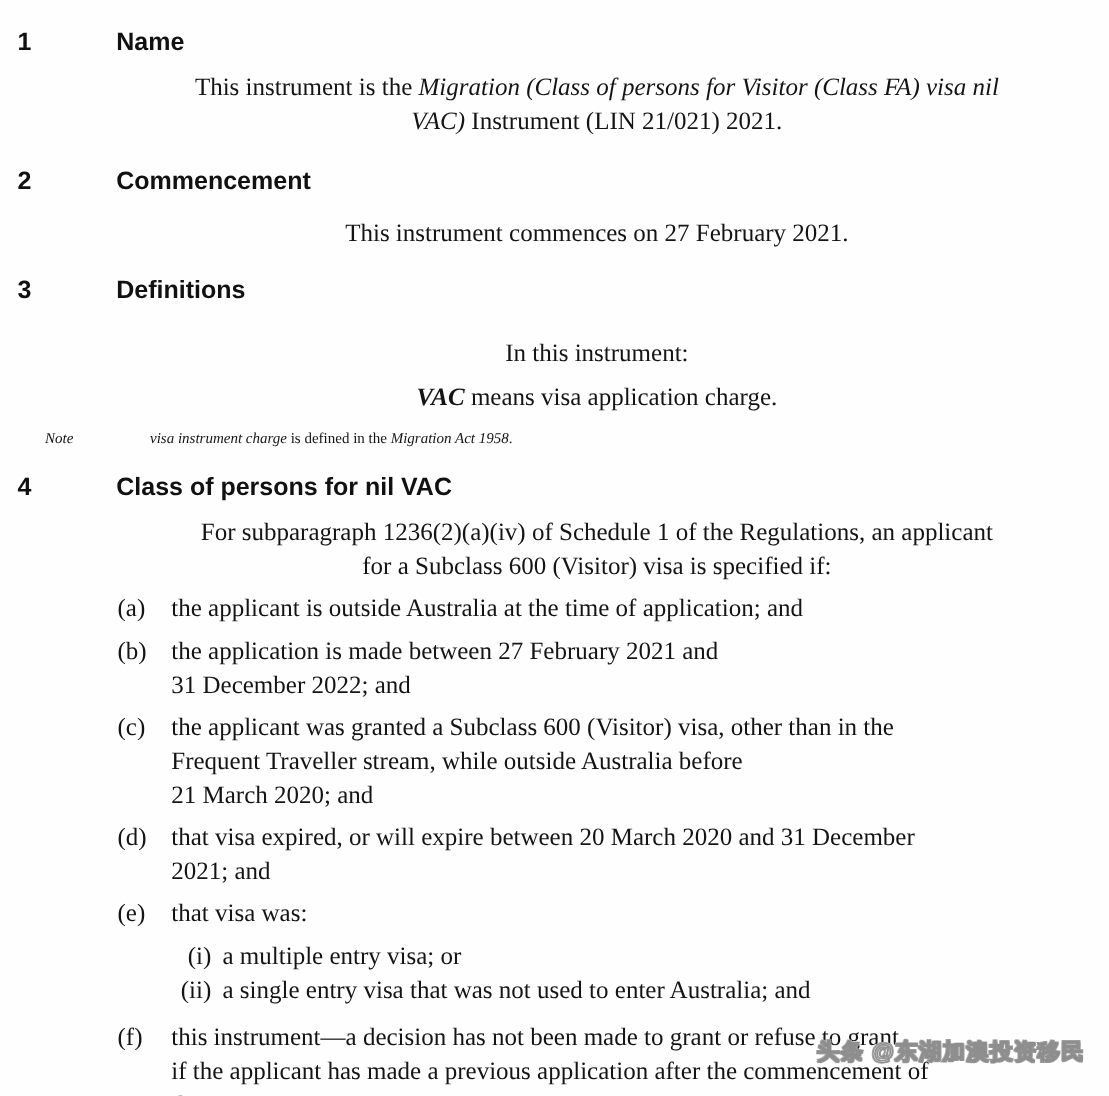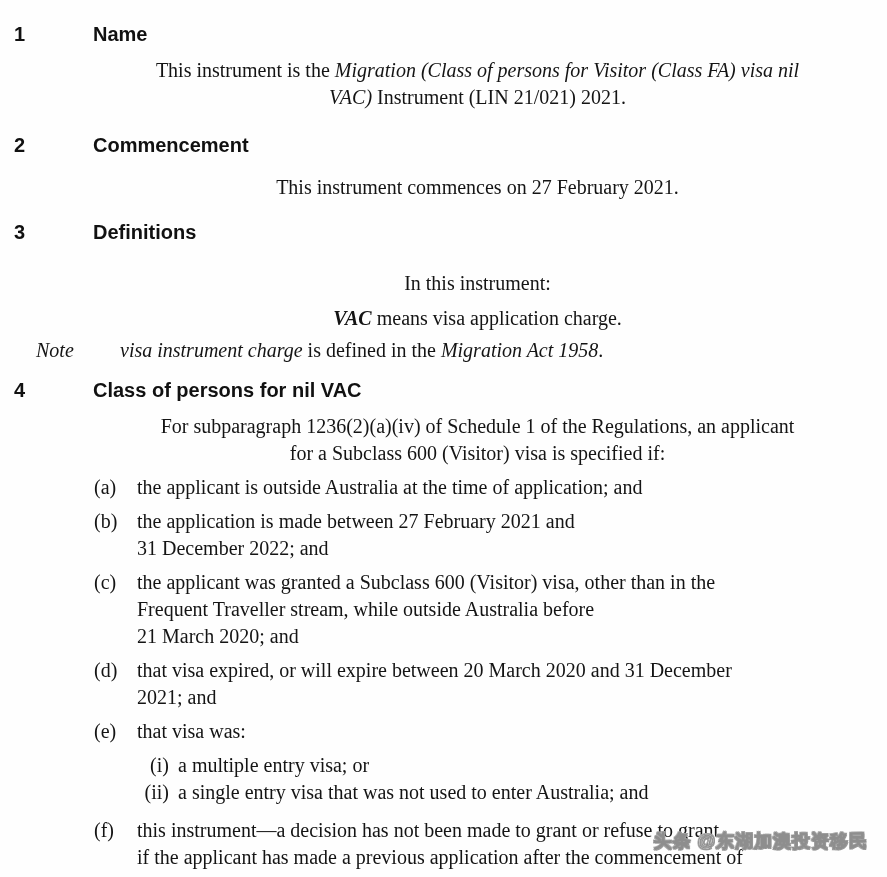--- a/index.html
+++ b/index.html
@@ -54,21 +54,21 @@
     left: 40px;
     width: 36px;
     text-align: right;
     top: 0;
   }
   
   .note {
     position: relative;
     margin-left: 22px;
     padding-left: 84px;
-    font-size: 20px;
+    font-size: 12px;
     line-height: 22px;
   }
   .note-label { position: absolute; left: 0; top: 0; font-style: italic; }
   
   .mt0 { margin-top: 0; }
   .mt5 { margin-top: 15px; }
   .mt6 { margin-top: 24px; }
   .mt7 { margin-top: 7px; }
   .mt8 { margin-top: 8px; }
   .mt9 { margin-top: 9px; }

